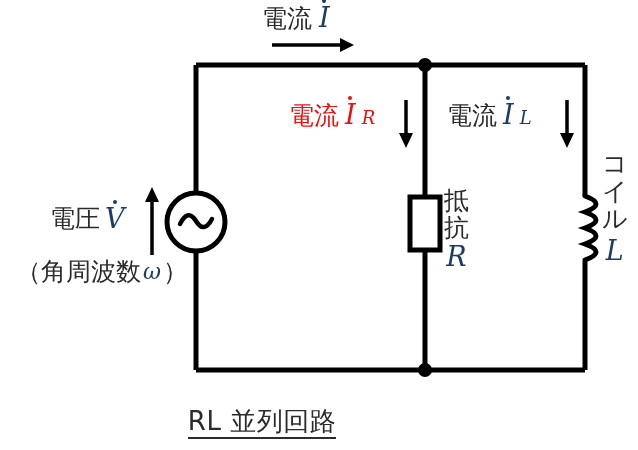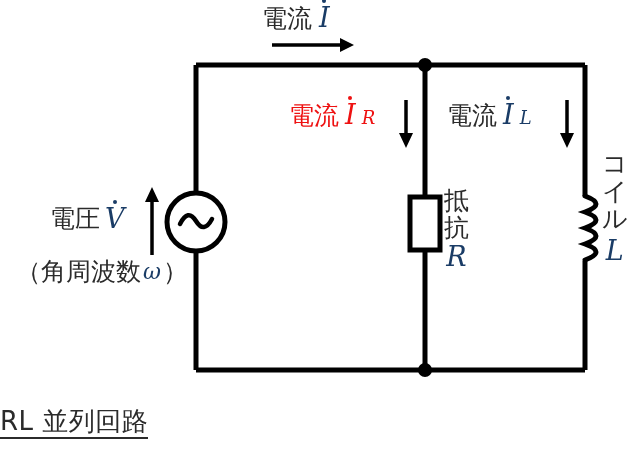--- a/index.html
+++ b/index.html
@@ -113,20 +113,21 @@
     align-items: center;
     line-height: 1.1;
   }
   #label-inductor .jp { font-size: 25px; }
   #label-inductor .sym { font-size: 27px; margin-top: 3px; }
   
   #caption {
     left: 0;
     top: 408px;
     width: 524px;
+    text-align: center;
   }
   #caption .cap-inner {
     display: inline-block;
     border-bottom: 2px solid #2b2b2b;
     padding-bottom: 3px;
     font-family: "DejaVu Sans", sans-serif;
     font-size: 26px;
     color: #2b2b2b;
     letter-spacing: 0.5px;
   }

